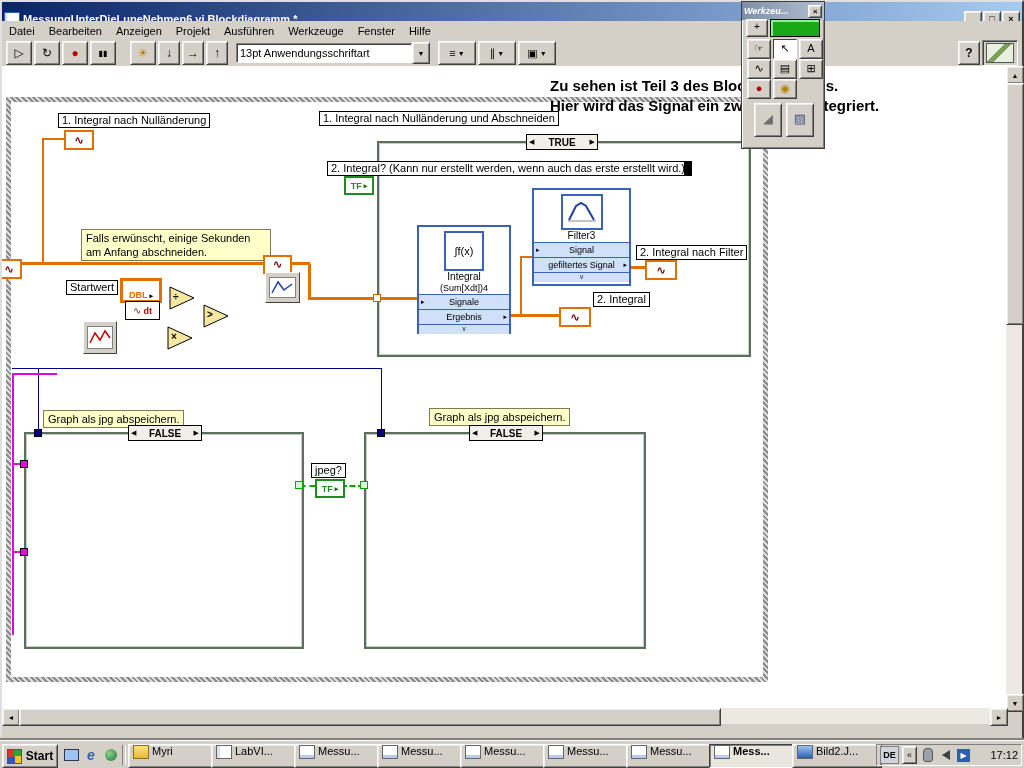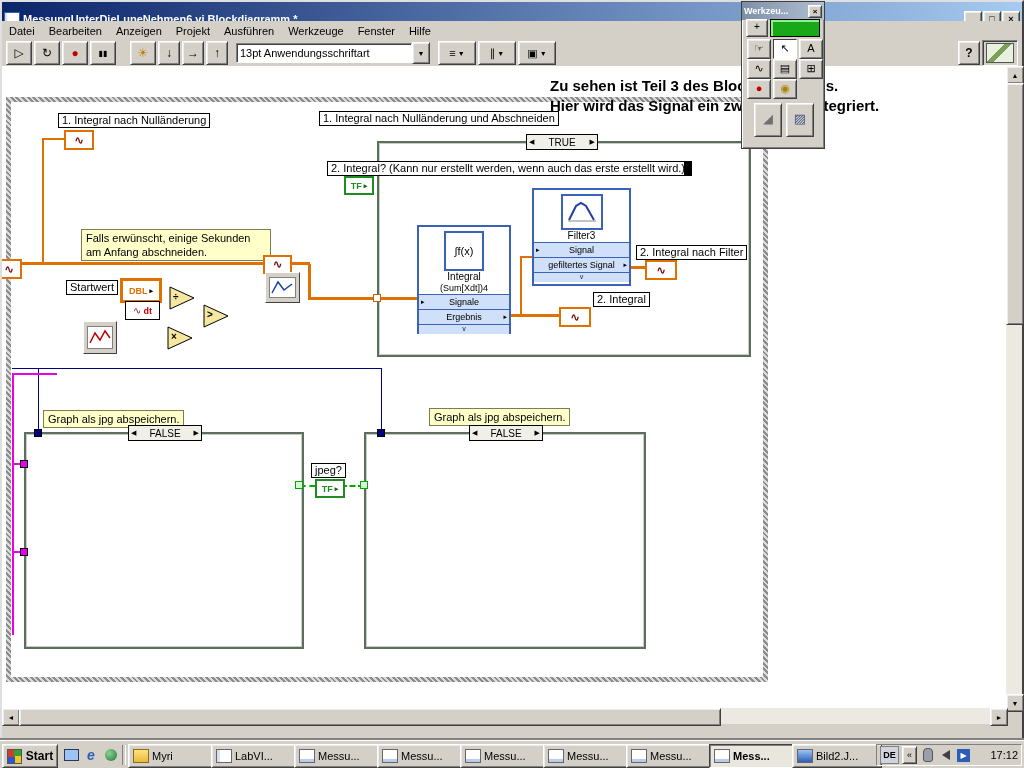--- a/index.html
+++ b/index.html
@@ -25,25 +25,25 @@
   .ddbtn .dd{font-size:7px;}
   
   #canvas{position:absolute;left:0;top:64px;width:1004px;height:642px;background:#ffffff;overflow:hidden;}
   .lab{position:absolute;background:#fff;border:1px solid #000;font-size:11px;line-height:13px;padding:0 3px;white-space:nowrap;}
   .com{position:absolute;background:#ffffc9;border:1px solid #7c7c4e;font-size:11px;line-height:14px;padding:1px 4px;}
   .freelabel{position:absolute;font-size:15px;font-weight:bold;color:#000;white-space:nowrap;z-index:400;}
   .struct-outer{position:absolute;border:5px solid transparent;border-image:repeating-linear-gradient(45deg,#8c8c8c 0 2px,#dcdcdc 2px 4px) 5;}
   .case{position:absolute;border:2px solid #5e6e5e;box-shadow:inset 0 0 0 1px #c3d0c3;}
   .sel{position:absolute;height:14px;background:#f0efe8;border:1px solid #000;font-size:10px;display:flex;align-items:center;justify-content:space-between;padding:0 2px;z-index:30;}
   .sel .sarr{font-size:7px;line-height:10px;}
-  .sel .sval{font-weight:normal;}
+  .sel .sval{font-weight:bold;}
   .term{position:absolute;background:#fff;display:flex;align-items:center;justify-content:center;z-index:25;}
   .term-tf{border:2px solid #1e8c1e;color:#1e8c1e;font-size:9px;font-weight:bold;gap:2px;}
   .term-tf .rarr{color:#0a6a0a;font-size:7px;}
-  .term-dbl{border:3px solid #e07000;color:#e07000;font-size:9px;font-weight:bold;gap:2px;}
+  .term-dbl{border:3px solid #e07000;color:#e07000;font-size:9px;font-weight:bold;gap:2px;align-items:flex-end;}
   .term-dbl .rarr{color:#000;font-size:7px;}
   .term-dyn{border:2px solid #e07000;color:#7a1010;font-size:11px;font-weight:bold;}
   .wire{position:absolute;z-index:20;}
   .tunnel{position:absolute;z-index:22;border:1px solid #000;box-sizing:border-box;}
   .xv{position:absolute;border:2px solid #3a62b8;background:#fff;z-index:26;}
   .xv-icon{border:2px solid #3a62b8;background:#fff;display:flex;align-items:center;justify-content:center;margin:4px auto 0;font-size:11px;}
   .xv-name{text-align:center;font-size:10px;line-height:12px;white-space:nowrap;}
   .xv-name-sm{font-size:9px;line-height:11px;}
   .xv-row{border-top:1px solid #3a62b8;background:#cfe0f8;font-size:9px;text-align:center;position:relative;height:14px;line-height:14px;white-space:nowrap;}
   .xv-row .rarr{position:absolute;font-size:7px;top:0;line-height:14px;color:#000;}
@@ -53,32 +53,32 @@
   .icon3d{position:absolute;z-index:25;background:#d4d0c8;border:1px solid;border-color:#fff #404040 #404040 #fff;display:flex;align-items:center;justify-content:center;}
   .icon3d .inner{background:#fff;border:1px solid #808080;}
   .blackblock{position:absolute;background:#000;z-index:31;}
   
   .vscroll{position:absolute;left:1004px;top:64px;width:16px;height:644px;background:#ece9e2;}
   .hscroll{position:absolute;left:0;top:706px;width:1004px;height:16px;background:#ece9e2;}
   .sbtn{position:absolute;width:16px;height:16px;font-size:7px;}
   .sthumb{position:absolute;background:#d4d0c8;border:1px solid;border-color:#fff #404040 #404040 #fff;box-shadow:inset 1px 1px 0 #ececec,inset -1px -1px 0 #808080;}
   
   #palette{position:absolute;left:741px;top:1px;width:82px;height:146px;background:#d4d0c8;border:1px solid #404040;box-shadow:inset 1px 1px 0 #fff,inset -1px -1px 0 #808080;z-index:500;}
-  .pal-title{height:18px;background:linear-gradient(90deg,#7d8fa8,#b3c0d2);display:flex;align-items:center;font-size:9px;font-weight:bold;color:#fff;padding:0 2px;}
+  .pal-title{height:18px;background:linear-gradient(90deg,#7d8fa8,#b3c0d2);display:flex;align-items:center;font-size:9px;font-weight:bold;color:#fff;padding:0 2px;font-style:italic;}
   .pal-title .tspace{flex:1;}
   .pal-x{width:12px;height:11px;font-size:8px;line-height:9px;font-weight:bold;color:#000;}
   .ptool{position:absolute;width:22px;height:18px;font-size:11px;line-height:16px;text-align:center;}
   .ptool.sel2{border:1px solid;border-color:#404040 #fff #fff #404040;background:#fff;}
   .pled{position:absolute;background:#18a818;border:1px solid #000;box-shadow:inset 2px 2px 0 #8cf08c;}
   
   #taskbar{position:absolute;left:0;top:740px;width:1024px;height:28px;background:#d4d0c8;border-top:1px solid #fff;box-shadow:0 -2px 0 #808080;}
   .startbtn{position:absolute;left:2px;top:3px;width:54px;height:22px;font-weight:bold;font-size:12px;gap:4px;}
   .flag{width:13px;height:13px;background:conic-gradient(#2fa52f 0 25%,#f3c721 25% 50%,#2e54c9 50% 75%,#d23b2b 75%);border:1px solid #555;}
   .ql{position:absolute;top:5px;width:18px;height:18px;display:flex;align-items:center;justify-content:center;font-size:12px;}
-  .task{position:absolute;top:3px;width:80px;height:22px;display:flex;align-items:center;font-size:11px;padding:0 4px;gap:3px;overflow:hidden;white-space:nowrap;}
+  .task{position:absolute;top:3px;width:80px;height:22px;display:flex;align-items:flex-start;font-size:11px;padding:0 4px;gap:3px;overflow:hidden;white-space:nowrap;}
   .task.active{border-color:#404040 #fff #fff #404040;box-shadow:inset 1px 1px 0 #808080;background:#e9e6de;font-weight:bold;}
   .ticon{width:14px;height:12px;flex:none;border:1px solid #666;}
   .ticon.folder{background:linear-gradient(#ffe27a,#e8b93c);border-color:#8a6d1c;}
   .ticon.vi{background:#fff;box-shadow:inset 0 -3px 0 #b9ccec;}
   .ticon.lv{background:#fff;box-shadow:inset 3px 0 0 #d8dff2;}
   .ticon.img{background:linear-gradient(#9cc4f5,#2c5eb5);}
   .tray{position:absolute;right:2px;top:3px;width:146px;height:22px;border:1px solid;border-color:#808080 #fff #fff #808080;display:flex;align-items:center;gap:3px;padding:0 3px;box-sizing:border-box;}
   .tray-de{width:17px;height:16px;border:1px solid #808080;background:#cfd4dd;font-size:9px;font-weight:bold;display:flex;align-items:center;justify-content:center;}
   .tray-chev{width:13px;height:16px;font-size:9px;}
   .tray-ico{width:15px;height:15px;display:flex;align-items:center;justify-content:center;}

